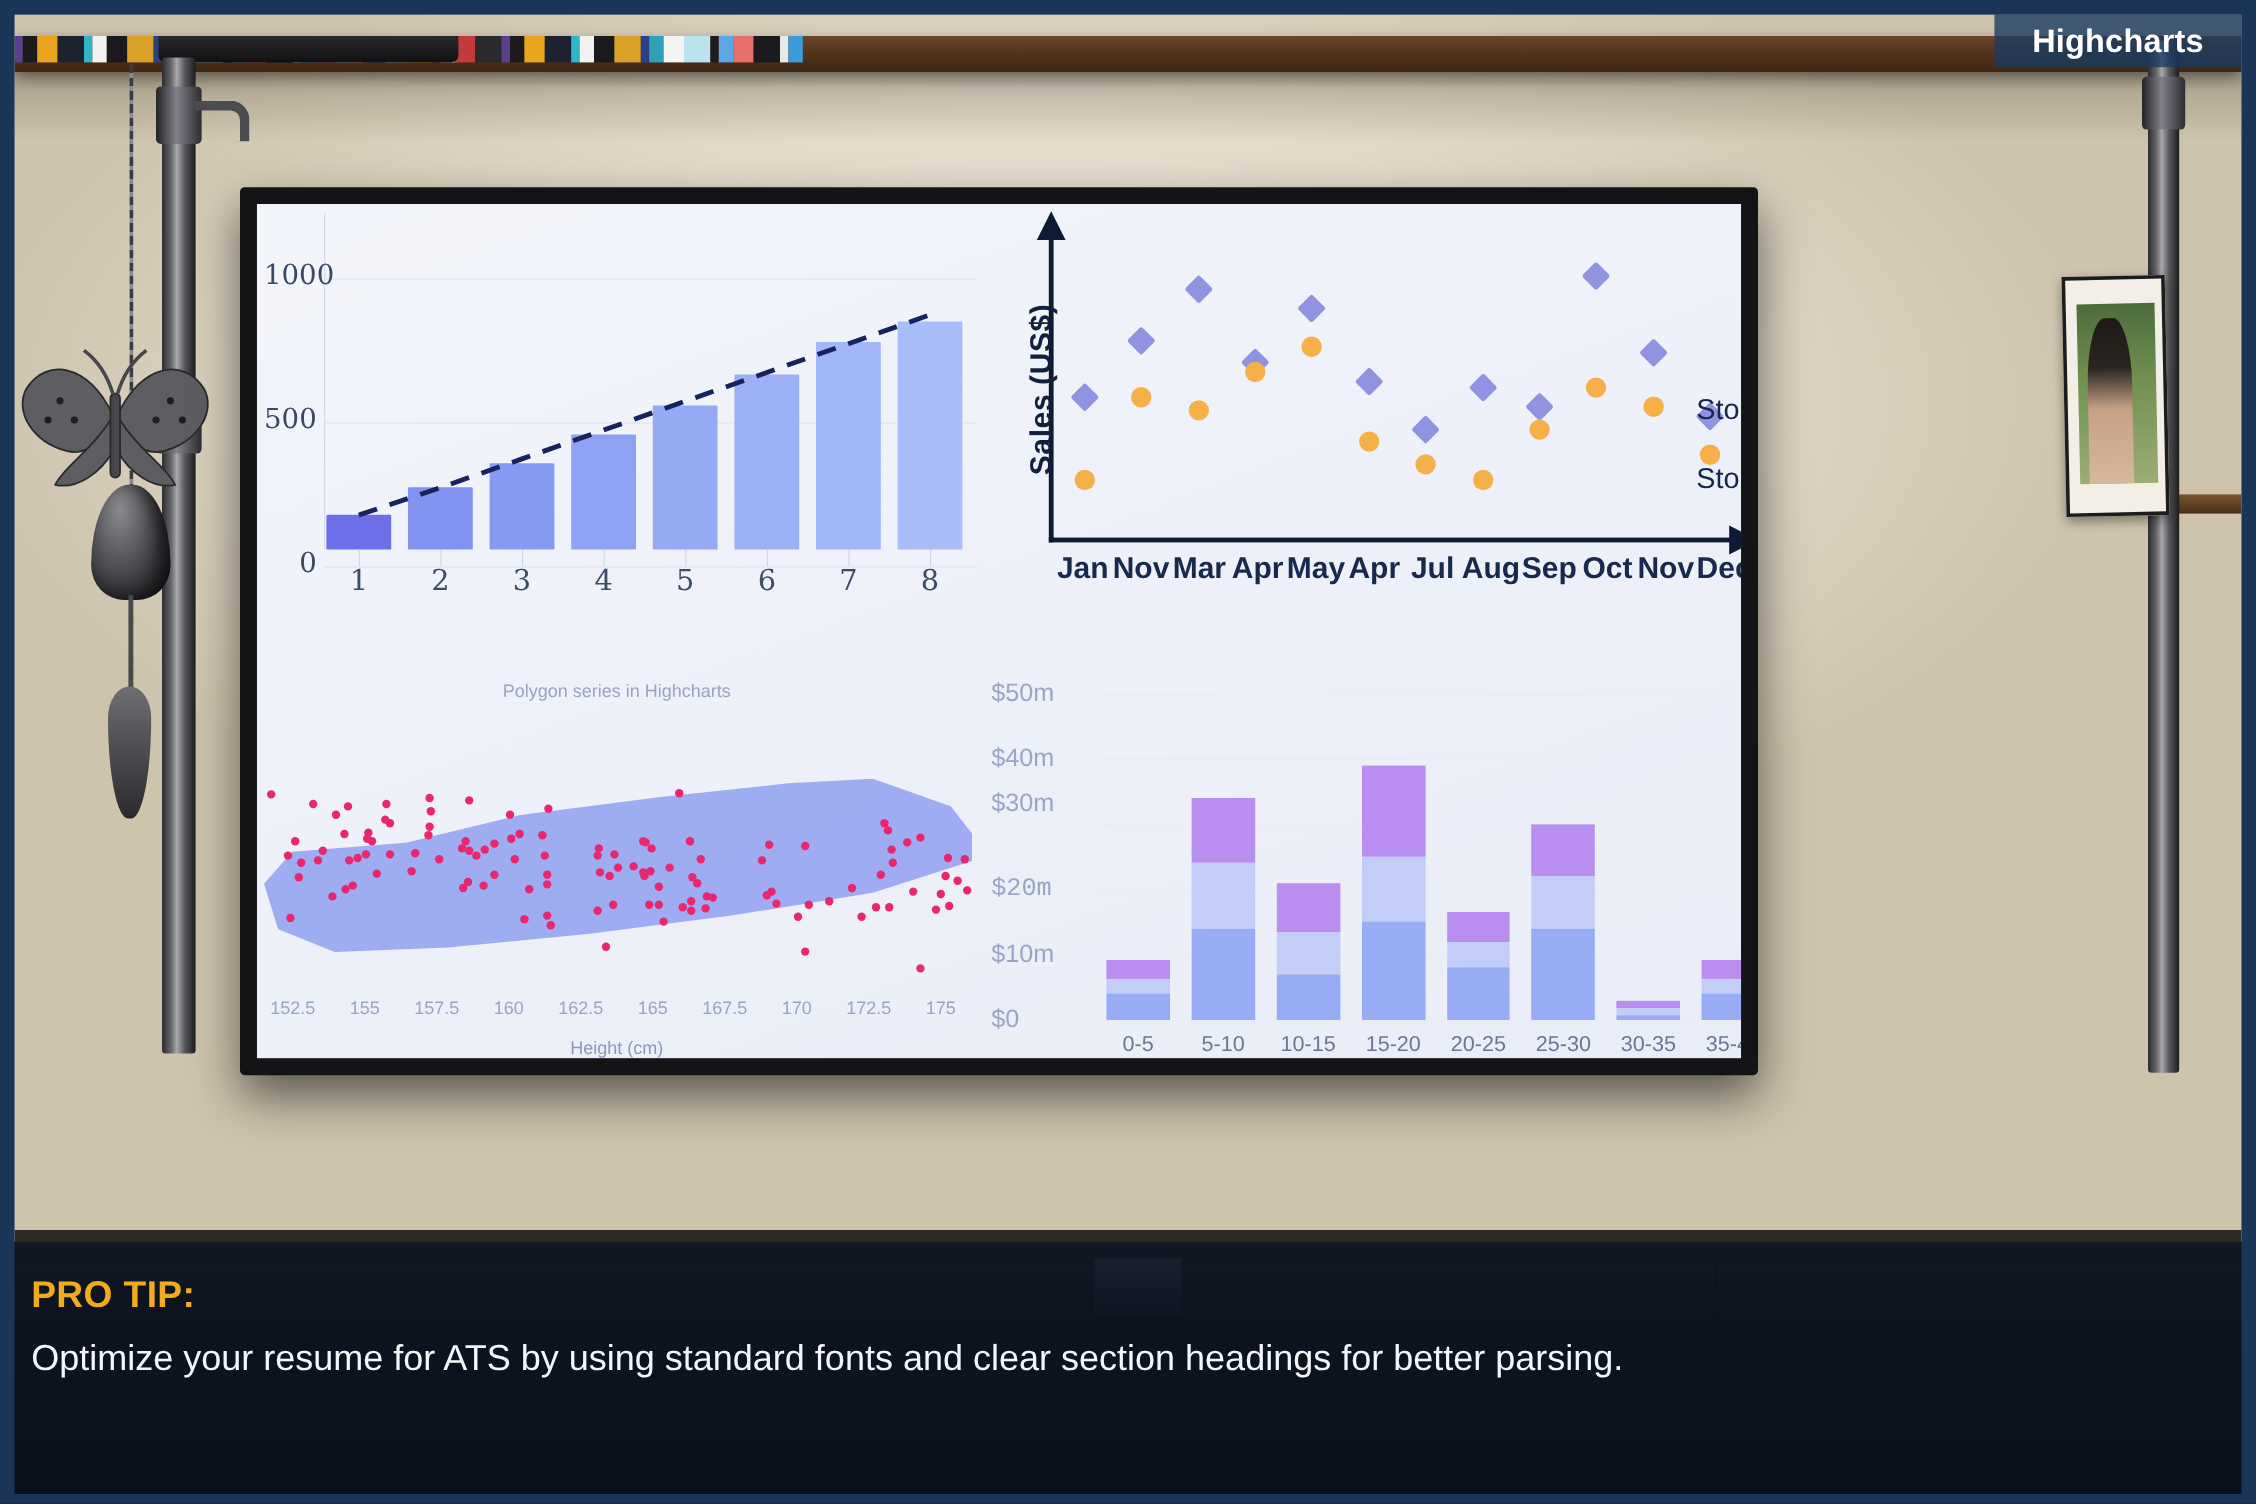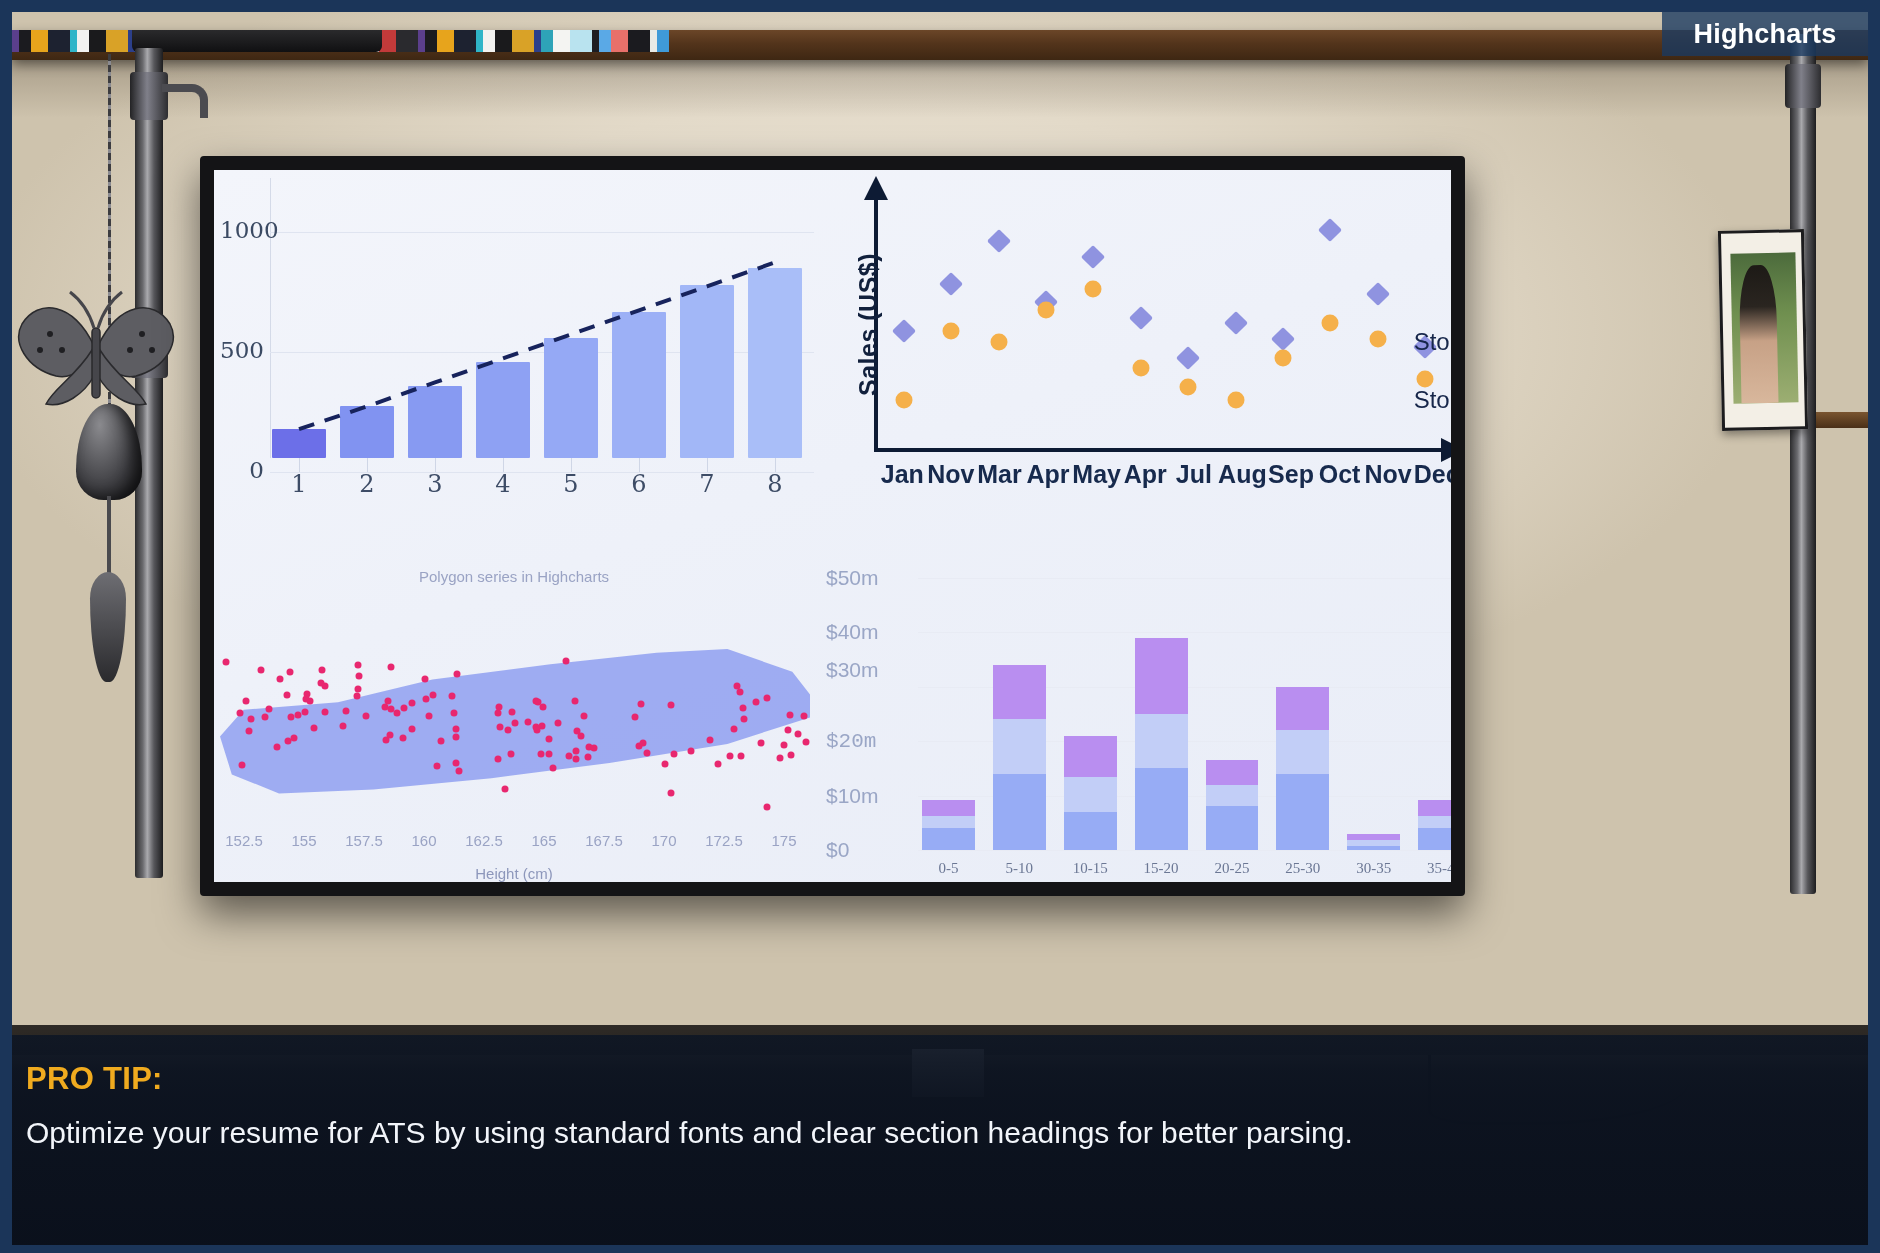--- a/index.html
+++ b/index.html
@@ -265,21 +265,21 @@
   #q4 .cols {
     position: absolute; left: 108px; right: 8px; bottom: 60px; height: 272px;
     display: flex; align-items: flex-end; gap: 18px;
   }
   #q4 .col { flex: 1; display: flex; flex-direction: column; justify-content: flex-end; }
   #q4 .seg { width: 100%; }
   #q4 .xrow {
     position: absolute; left: 108px; right: 8px; bottom: 16px; height: 34px;
     display: flex; gap: 18px;
   }
-  #q4 .xc { flex: 1; text-align: center; font-size: 15px; color: #6b7794; font-family: Liberation Serif, serif; }
+  #q4 .xc { flex: 1; text-align: center; font-size: 18px; color: #6b7794; font-family: Liberation Sans, sans-serif; }
 
   
   #caption {
     position: absolute; left: 0; right: 0; bottom: 0; height: 218px;
     background: linear-gradient(180deg, rgba(14,22,36,.90) 0%, rgba(12,19,32,.95) 30%, rgba(10,16,28,.97) 100%);
     padding: 26px 26px 22px 26px;
     z-index: 40;
   }
   #caption .pro-tip {
     font-size: 31px; font-weight: bold; color: #f0ab1f;

